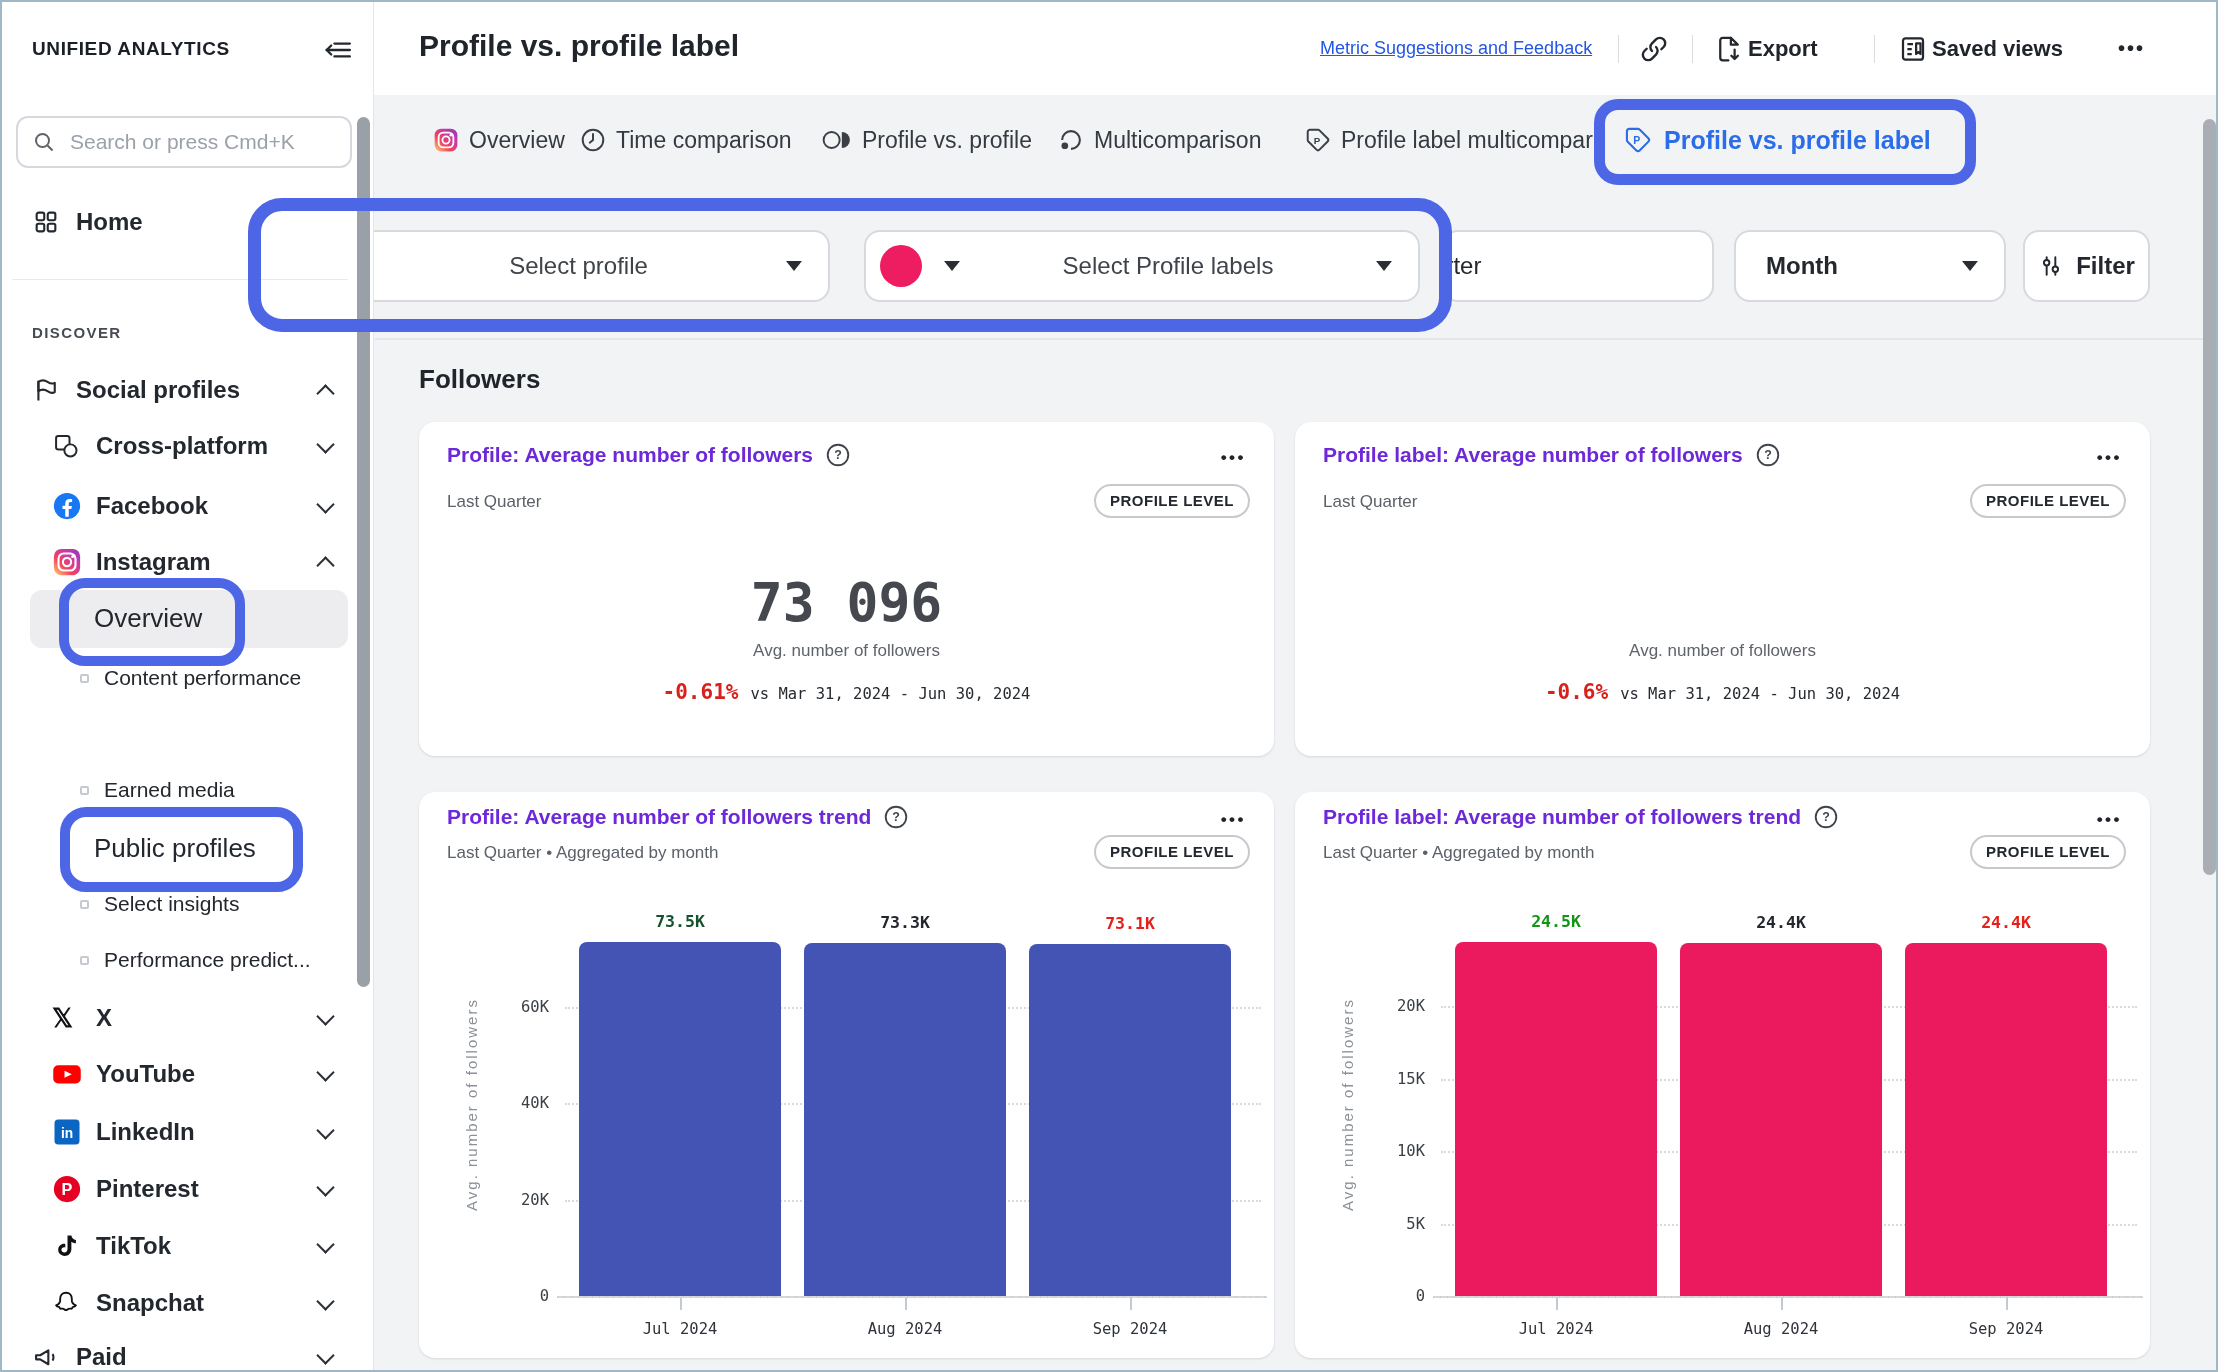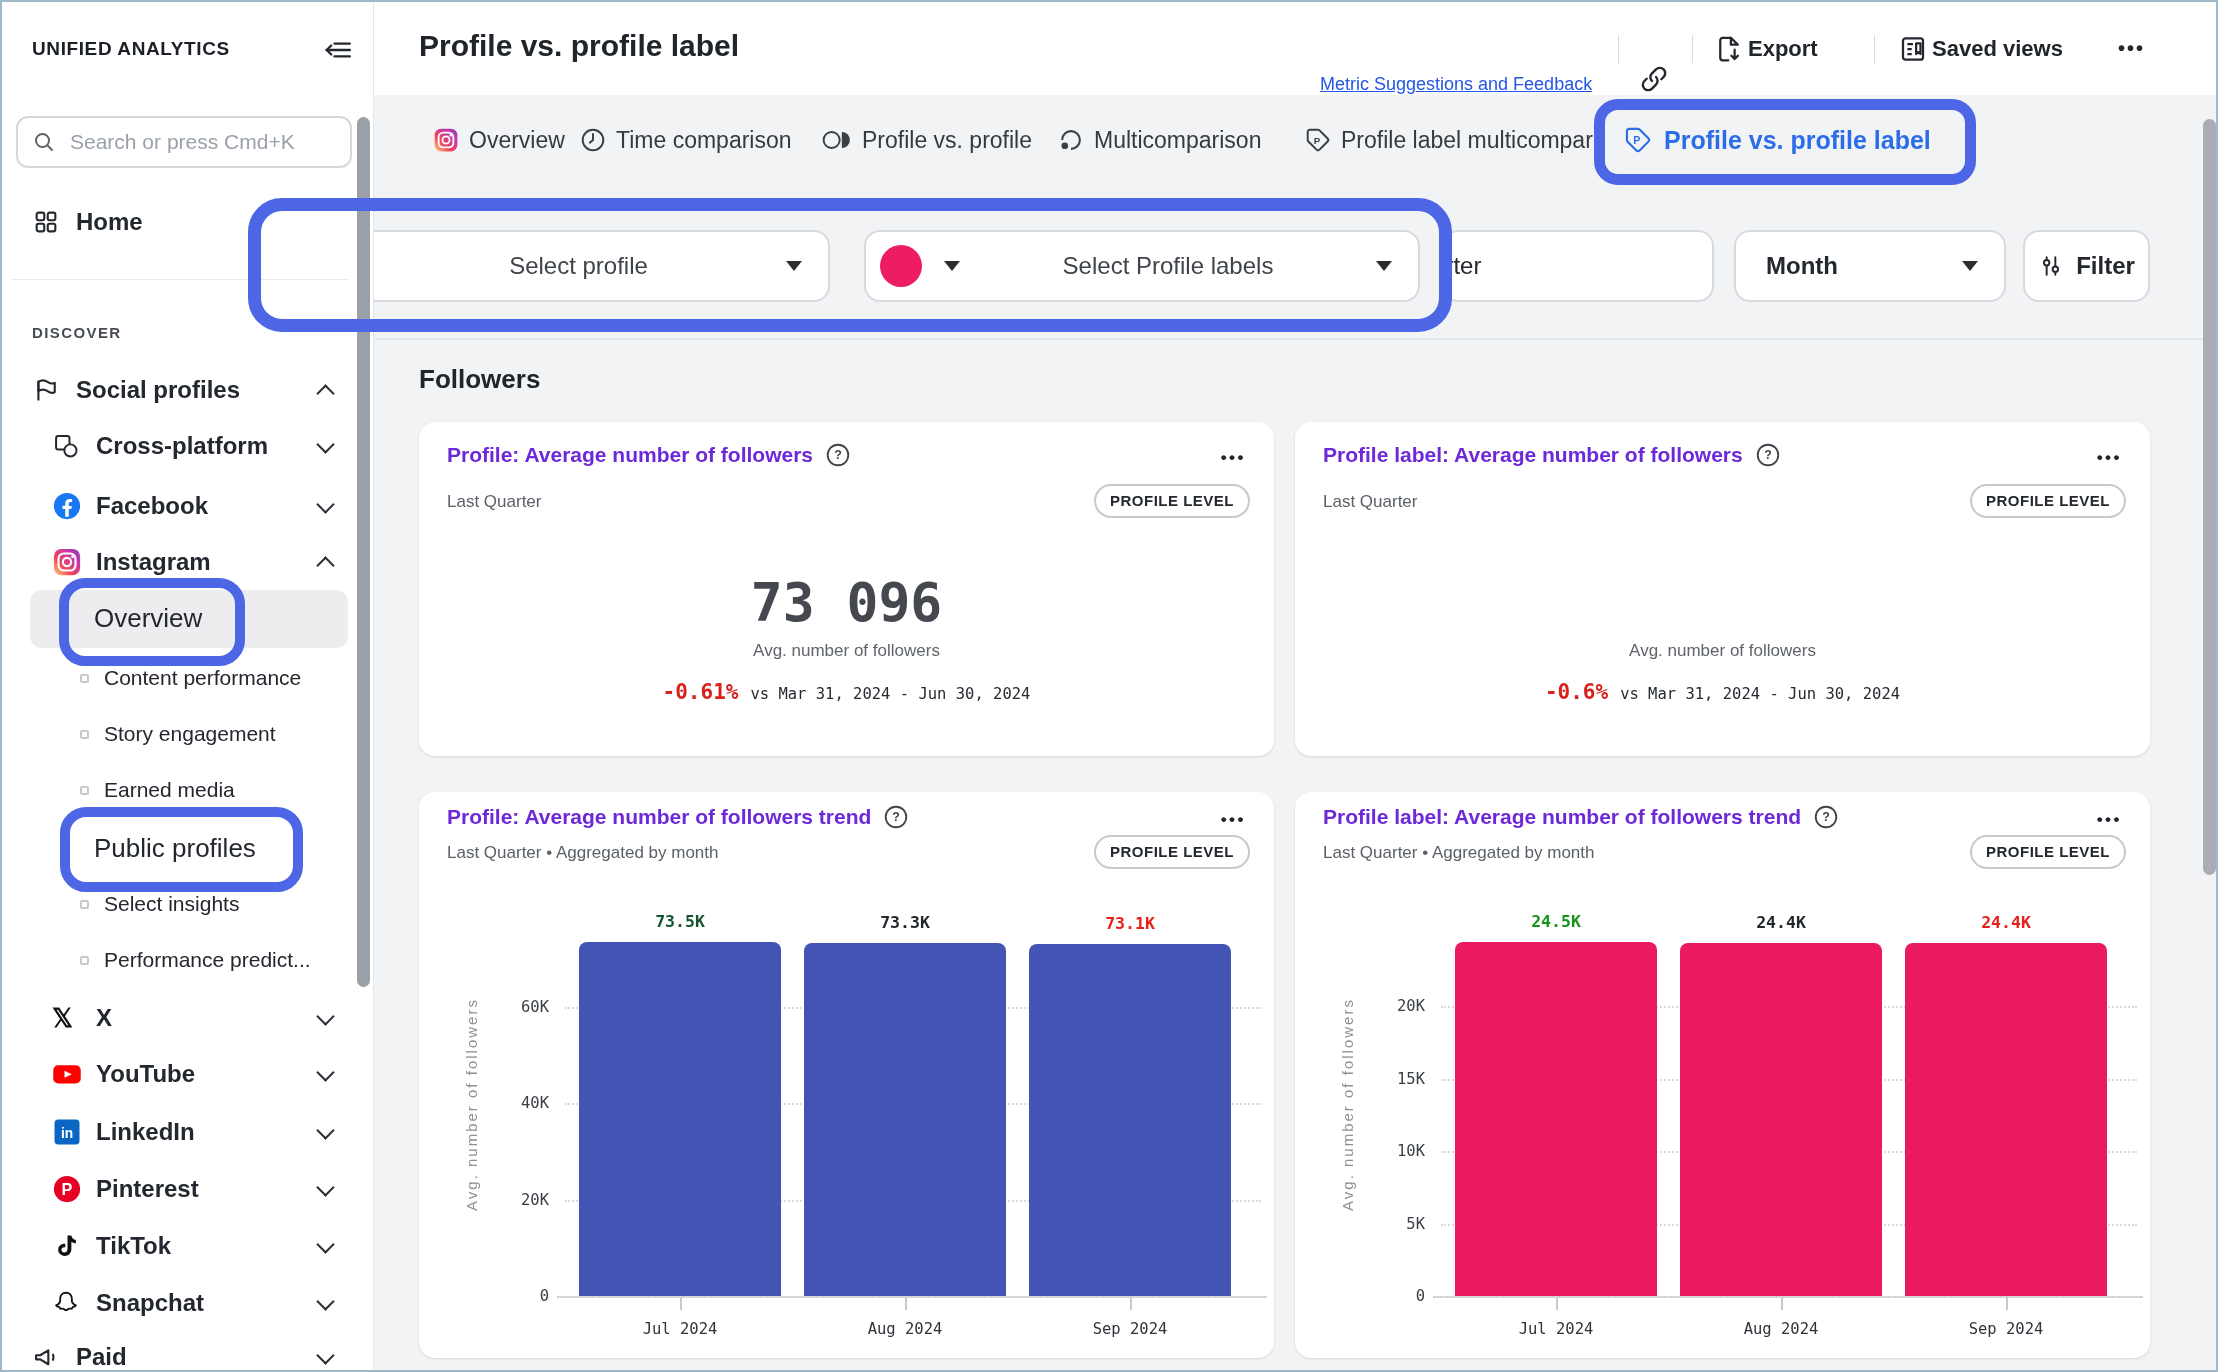--- a/index.html
+++ b/index.html
@@ -37,21 +37,21 @@
   .divider{position:absolute;left:10px;top:277px;width:336px;height:1px;background:#e8eaed;}
   .discover{position:absolute;left:30px;top:322px;font-size:15px;font-weight:bold;letter-spacing:1.4px;color:#474c53;}
   .chv{position:absolute;right:42px;width:13px;height:13px;border-right:2.4px solid #2b3036;border-bottom:2.4px solid #2b3036;}
   .chv.down{transform:rotate(45deg);margin-top:-4px;}
   .chv.up{transform:rotate(-135deg);margin-top:6px;}
   .side-thumb{position:absolute;left:355px;top:115px;width:13px;height:870px;border-radius:7px;background:#9aa0a7;z-index:25;}
   .xglyph{font-weight:900;font-size:26px;line-height:26px;color:#0f1114;}
 
   
   .page-title{position:absolute;left:417px;top:27px;font-size:30px;font-weight:bold;color:#20242b;}
-  .hright{position:absolute;top:0;height:93px;display:flex;align-items:flex-end;}
+  .hright{position:absolute;top:0;height:93px;display:flex;align-items:center;}
   .feedback{left:1318px;}
   .feedback a{font-size:18px;color:#2356e4;text-decoration:underline;cursor:pointer;}
   .hsep{position:absolute;top:33px;width:1px;height:28px;background:#d9dcdf;}
   .hbtn{display:flex;align-items:center;gap:4px;font-size:22px;font-weight:bold;color:#20242b;cursor:pointer;}
   .hmore{position:absolute;left:2116px;top:0;height:93px;display:flex;align-items:center;font-size:20px;font-weight:bold;letter-spacing:2px;cursor:pointer;}
 
   
   .tab{position:absolute;top:122px;height:32px;display:flex;align-items:center;gap:10px;cursor:pointer;}
   .tab .lbl{font-size:23px;color:#343a41;white-space:nowrap;}
   .tab5 .lbl{max-width:264px;overflow:hidden;}
@@ -226,24 +226,20 @@
     </div>
 
     <div class="active-row"></div>
     <div class="srow row-big" style="top:592px">
       <span class="txt">Overview</span>
     </div>
 
     <div class="srow row-sub" style="top:652px">
       <span class="blt"></span>
       <span class="txt">Content performance</span>
-    </div>
-    <div class="srow row-sub" style="top:708px">
-      <span class="blt"></span>
-      <span class="txt">Story engagement</span>
     </div>
     <div class="srow row-sub" style="top:764px">
       <span class="blt"></span>
       <span class="txt">Earned media</span>
     </div>
     <div class="srow row-big" style="top:822px">
       <span class="txt">Public profiles</span>
     </div>
     <div class="srow row-sub" style="top:878px">
       <span class="blt"></span>

